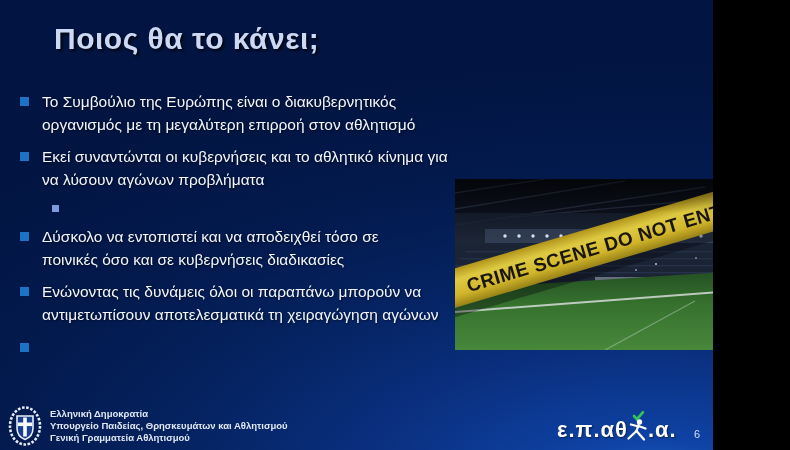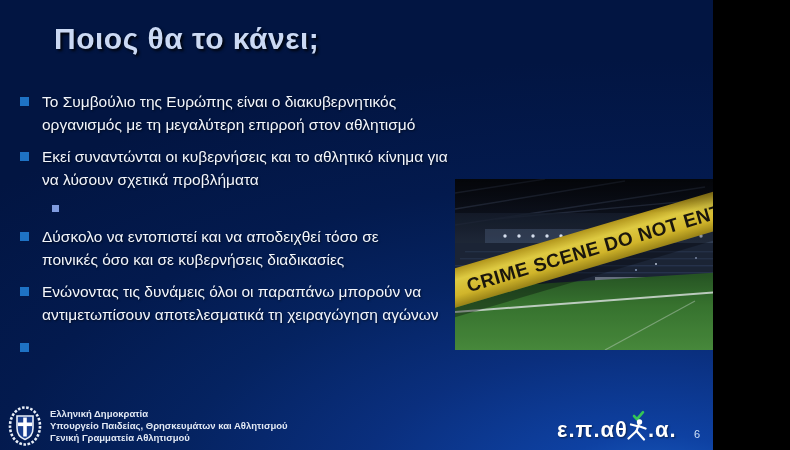--- a/index.html
+++ b/index.html
@@ -59,21 +59,21 @@
 
   <div class="bullets">
     <div class="bullet mb1">
       <span class="marker"></span>
       <span class="btext">Το Συμβούλιο της Ευρώπης είναι ο διακυβερνητικός
 οργανισμός με τη μεγαλύτερη επιρροή στον αθλητισμό</span>
     </div>
     <div class="bullet mb2">
       <span class="marker"></span>
       <span class="btext">Εκεί συναντώνται οι κυβερνήσεις και το αθλητικό κίνημα για
-να λύσουν σχετικά προβλήματα</span>
+να λύσουν αγώνων προβλήματα</span>
     </div>
     <div class="bullet sub mb3">
       <span class="marker"></span>
     </div>
     <div class="bullet mb4">
       <span class="marker"></span>
       <span class="btext">Δύσκολο να εντοπιστεί και να αποδειχθεί τόσο σε
 ποινικές όσο και σε κυβερνήσεις διαδικασίες</span>
     </div>
     <div class="bullet mb5">

